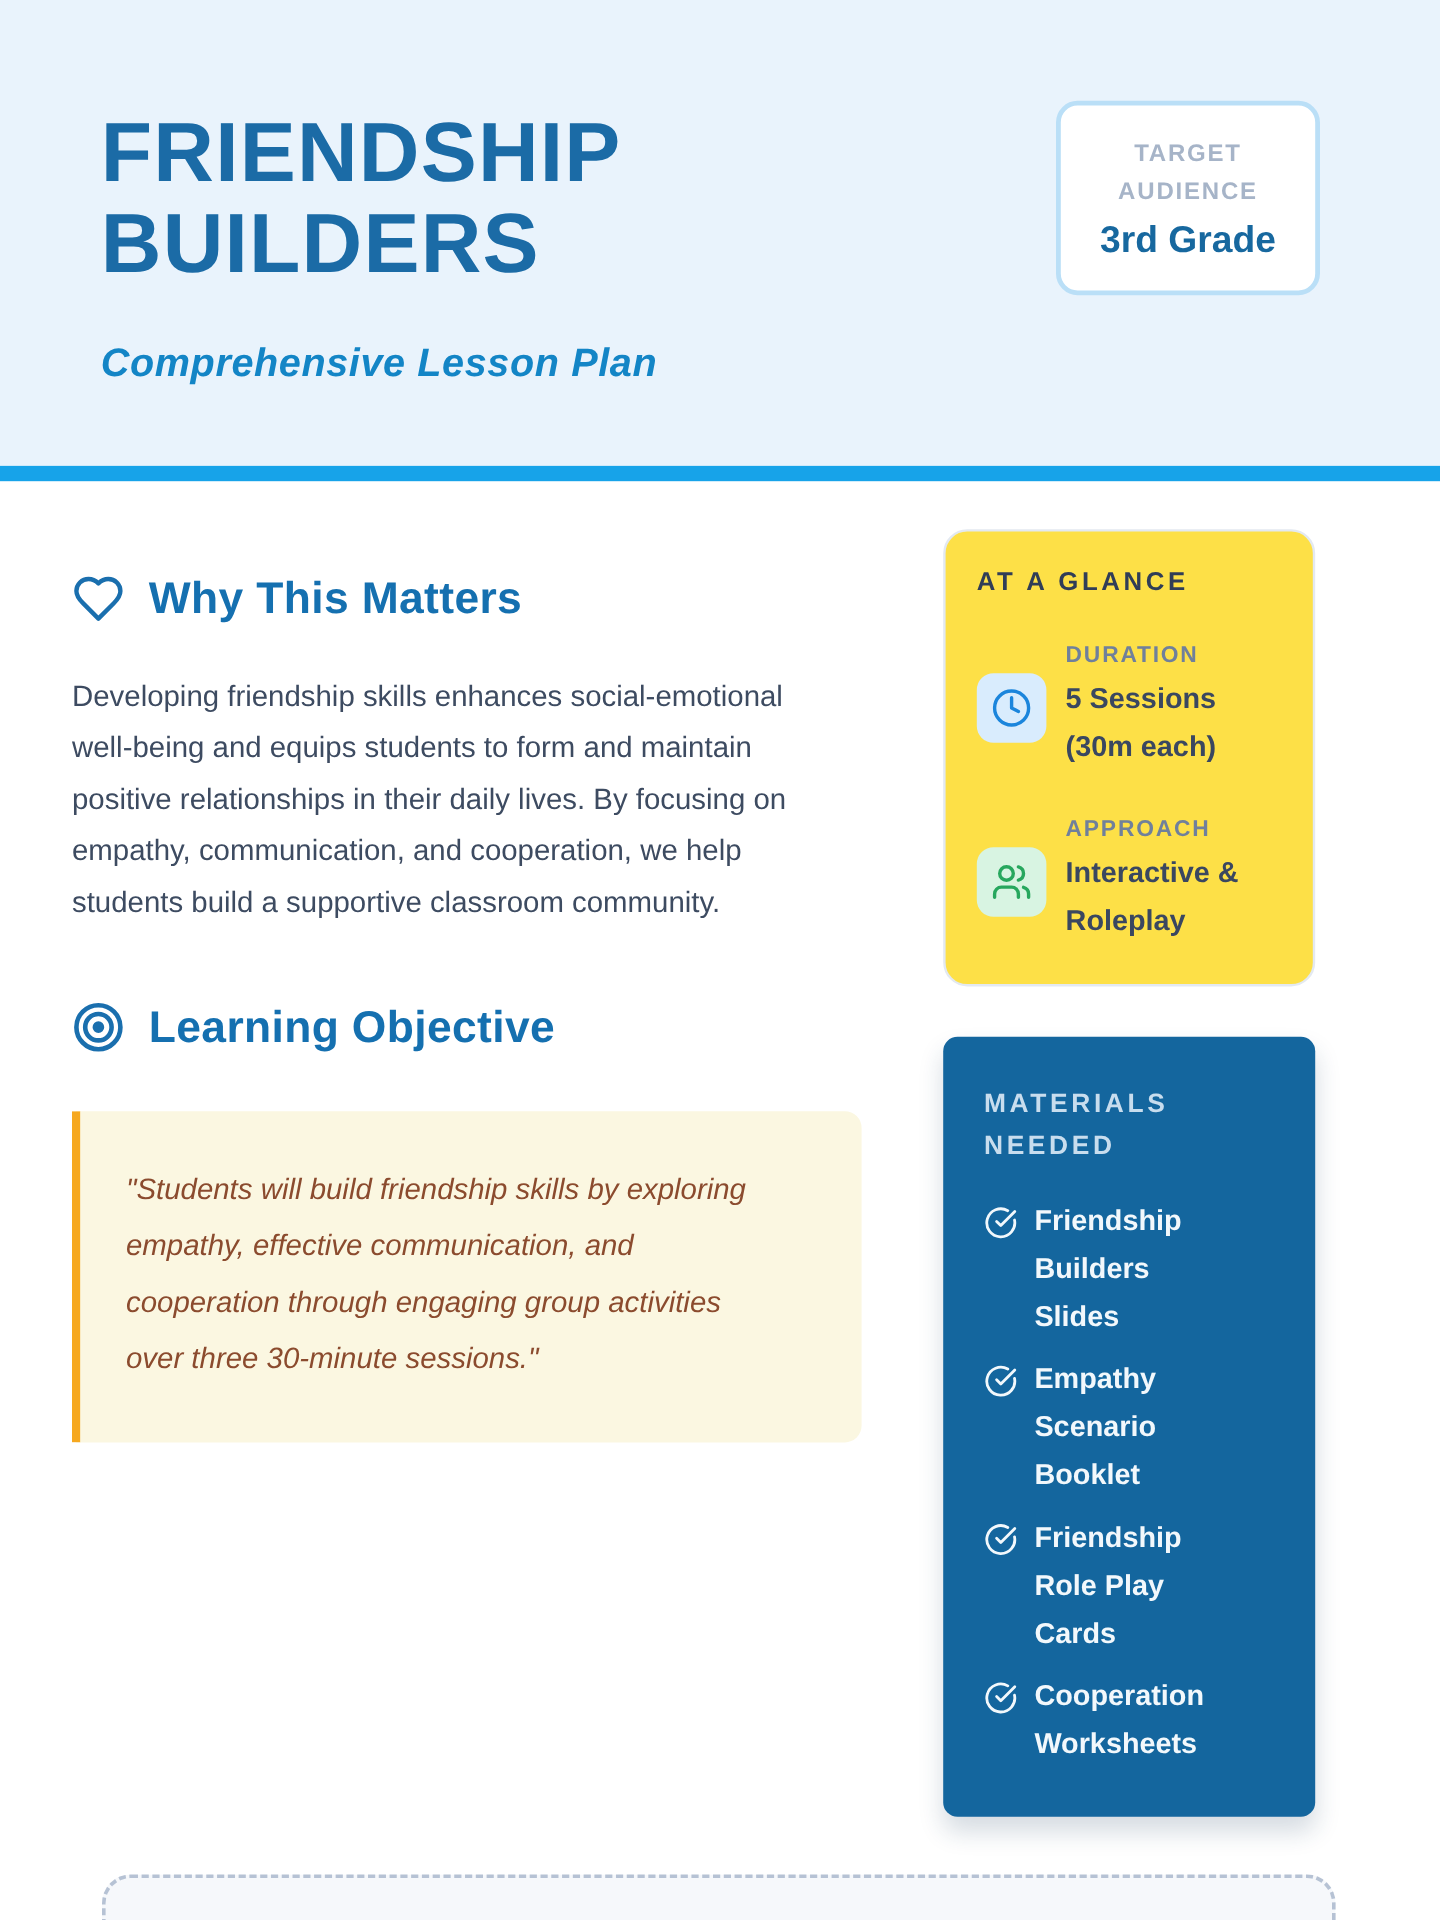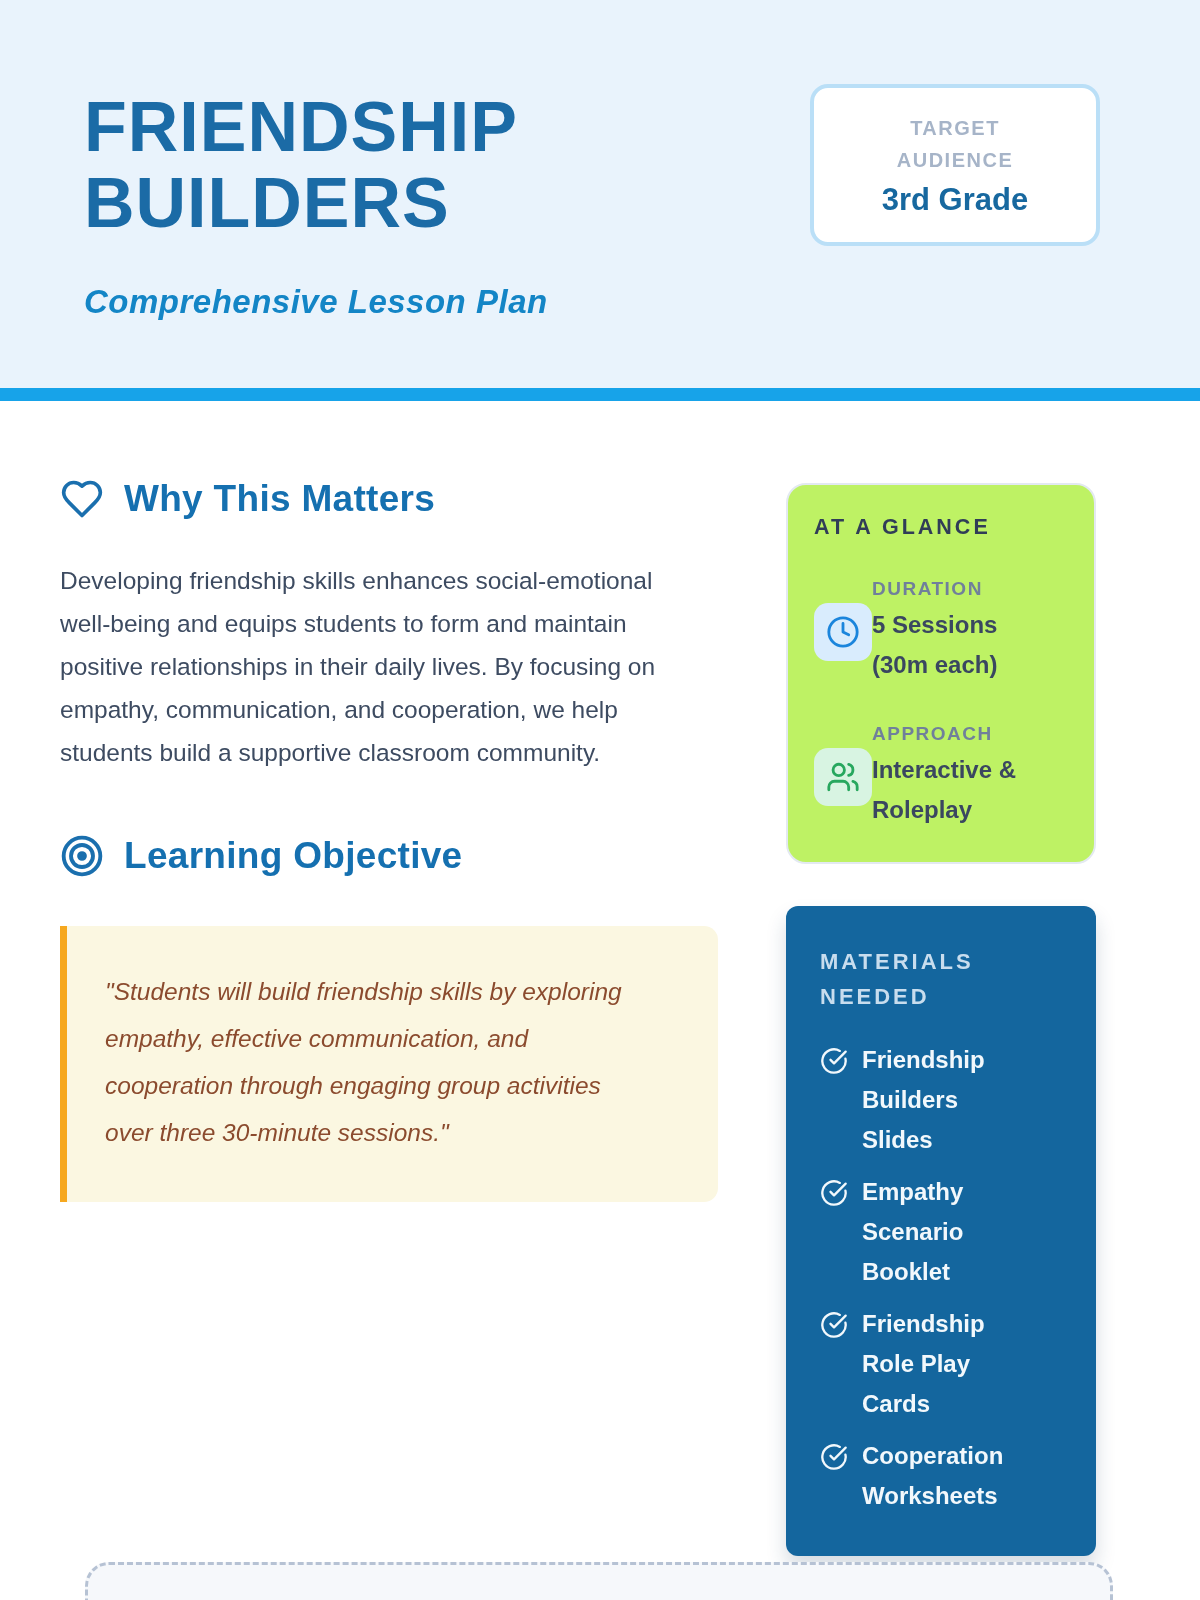--- a/index.html
+++ b/index.html
@@ -30,21 +30,21 @@
     margin-top:42px;
     font-size:33px;
     font-style:italic;
     font-weight:700;
     color:#1385c6;
     letter-spacing:0.5px;
   }
   .audience-badge {
     position:absolute;
     top:84px; right:100px;
-    width:290px; height:162px;
+    width:220px; height:162px;
     background:#ffffff;
     border:4px solid #badff7;
     border-radius:18px;
     display:flex; flex-direction:column;
     align-items:center; justify-content:center;
     text-align:center;
   }
   .audience-label {
     font-size:20px;
     font-weight:700;
@@ -104,36 +104,37 @@
   .quote-text {
     font-size:24.5px;
     font-style:italic;
     line-height:47px;
     color:#8b4b2e;
     font-weight:500;
   }
 
   
   .glance-card {
-    margin-top:82px;
-    background:#bef264;
+    margin-top:40px;
+    background:#fde047;
     border:2px solid #e3e9f1;
     border-radius:20px;
     padding:30px 26px 32px 26px;
   }
   .glance-title {
     font-size:21.5px;
     font-weight:700;
     letter-spacing:3px;
     color:#303d57;
   }
   .glance-row {
     margin-top:38px;
     display:flex;
     align-items:center;
+    gap:16px;
   }
   .glance-icon-box {
     flex:none;
     width:58px; height:58px;
     border-radius:14px;
     display:flex; align-items:center; justify-content:center;
   }
   .glance-icon-box.blue { background:#d9ecfd; }
   .glance-icon-box.green { background:#d8f4e2; }
   .glance-text {}

